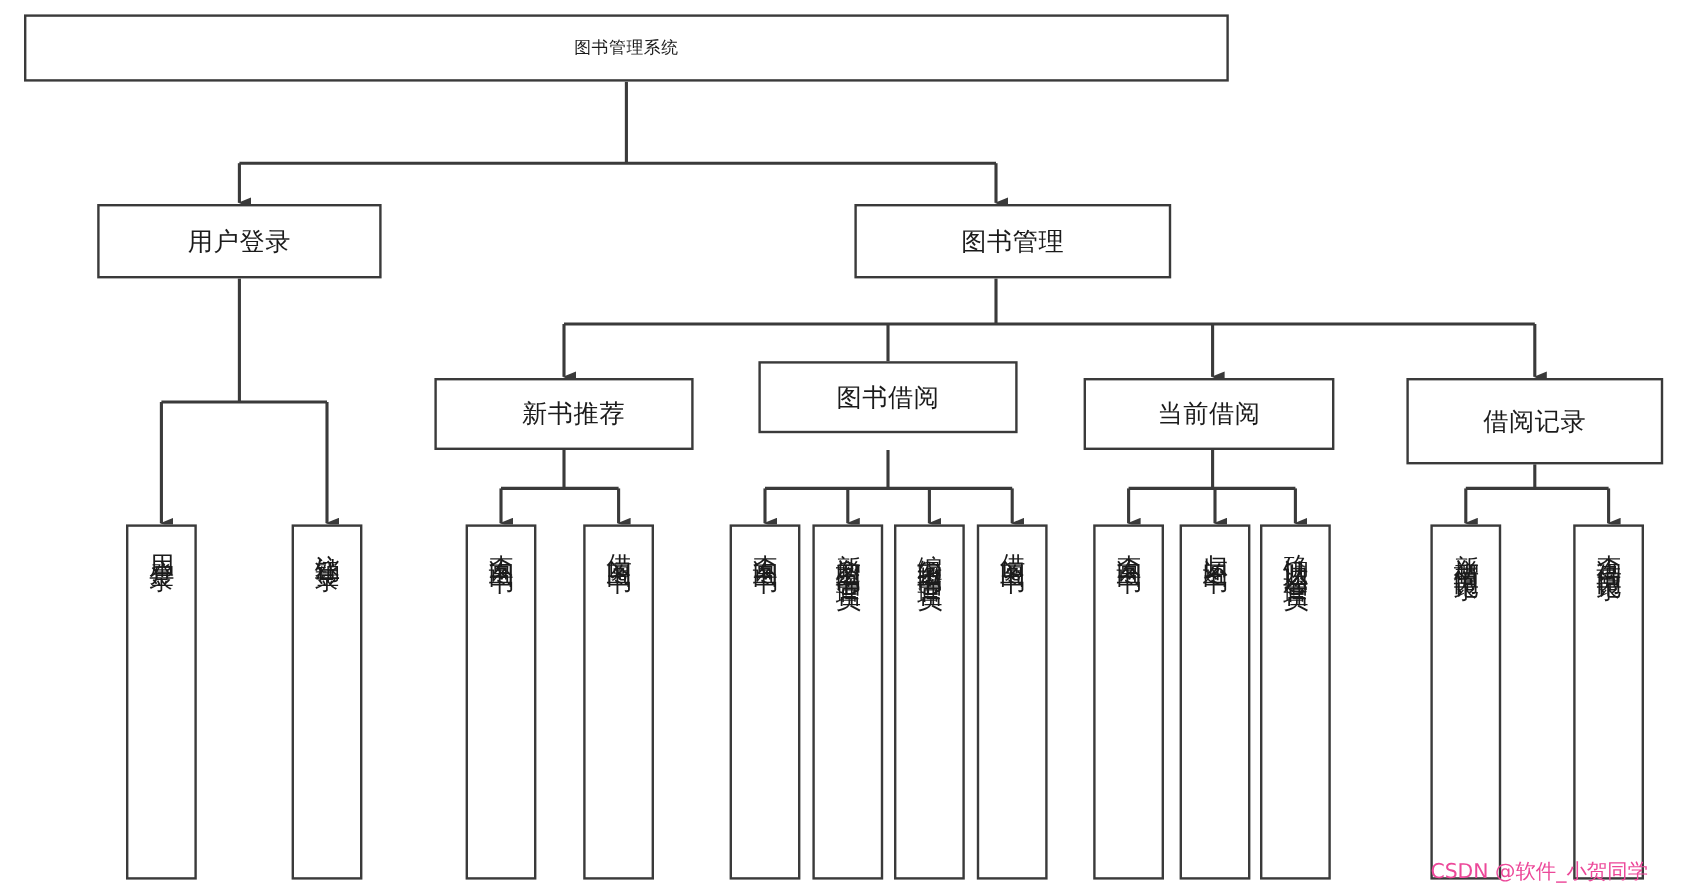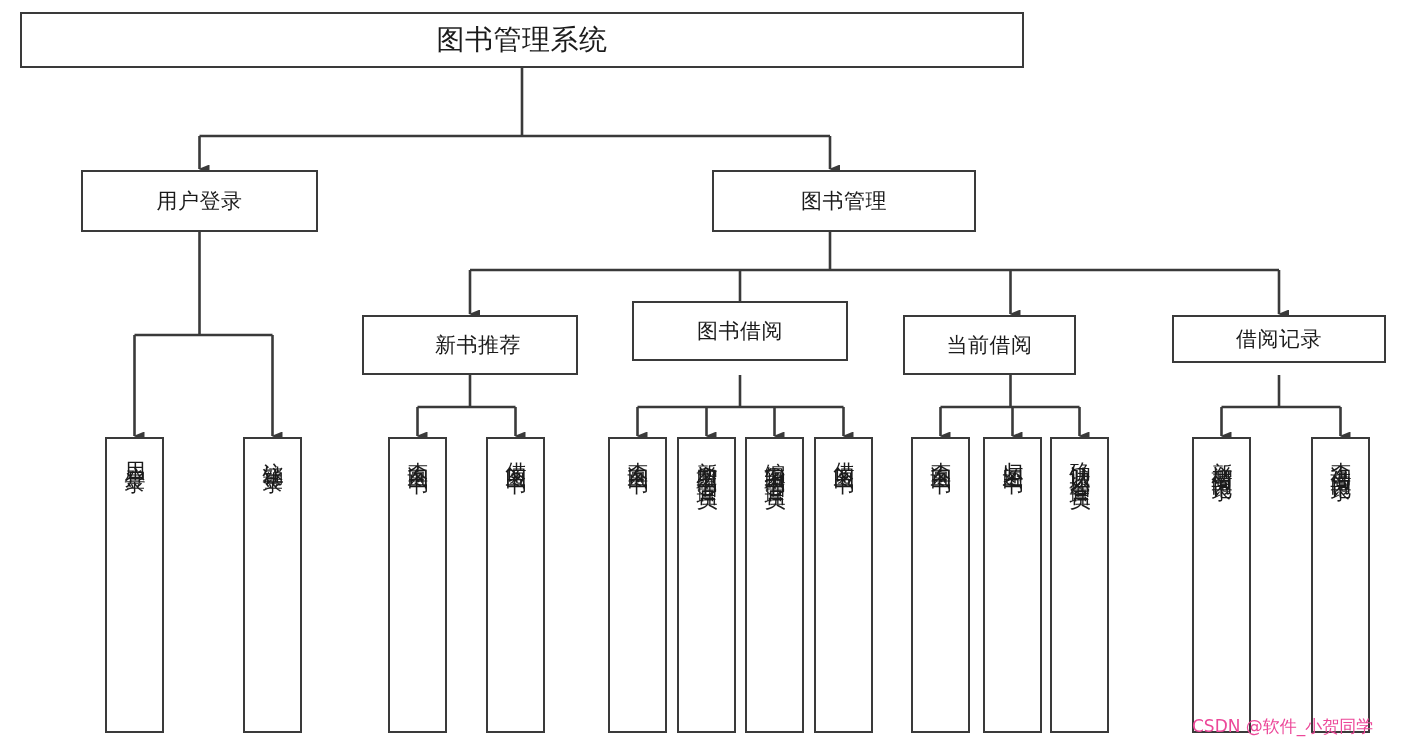--- a/index.html
+++ b/index.html
@@ -51,21 +51,21 @@
     padding-top: 6px;
   }
   .node.vert .label {
     writing-mode: vertical-rl;
     text-orientation: upright;
     font-size: 21px;
     letter-spacing: 4px;
     text-align: left;
   }
   .node.root .label {
-    font-size: 28px;
+    font-size: 14px;
   }
   #watermark {
     position: absolute;
     left: 1192px;
     top: 715px;
     font-size: 17px;
     color: #ec4899;
     white-space: nowrap;
     z-index: 6;
     font-family: "DejaVu Sans", "Liberation Sans", sans-serif;
@@ -128,24 +128,24 @@
       </div>
       <div class="node horiz" style="left: 712px; top: 170px; width: 264px; height: 62px;">
         <span class="label">图书管理</span>
       </div>
       <div class="node horiz" style="left: 362px; top: 315px; width: 216px; height: 60px; padding-left: 16px;">
         <span class="label">新书推荐</span>
       </div>
       <div class="node horiz" style="left: 632px; top: 301px; width: 216px; height: 60px;">
         <span class="label">图书借阅</span>
       </div>
-      <div class="node horiz" style="left: 903px; top: 315px; width: 173px; height: 60px;">
+      <div class="node horiz" style="left: 903px; top: 315px; width: 209px; height: 60px;">
         <span class="label">当前借阅</span>
       </div>
-      <div class="node horiz" style="left: 1172px; top: 315px; width: 214px; height: 48px;">
+      <div class="node horiz" style="left: 1172px; top: 315px; width: 214px; height: 72px;">
         <span class="label">借阅记录</span>
       </div>
       <div class="node vert" style="left: 105px; top: 437px; width: 59px; height: 296px;">
         <span class="label">用户登录</span>
       </div>
       <div class="node vert" style="left: 243px; top: 437px; width: 59px; height: 296px;">
         <span class="label">注销登录</span>
       </div>
       <div class="node vert" style="left: 388px; top: 437px; width: 59px; height: 296px;">
         <span class="label">查询图书</span>

